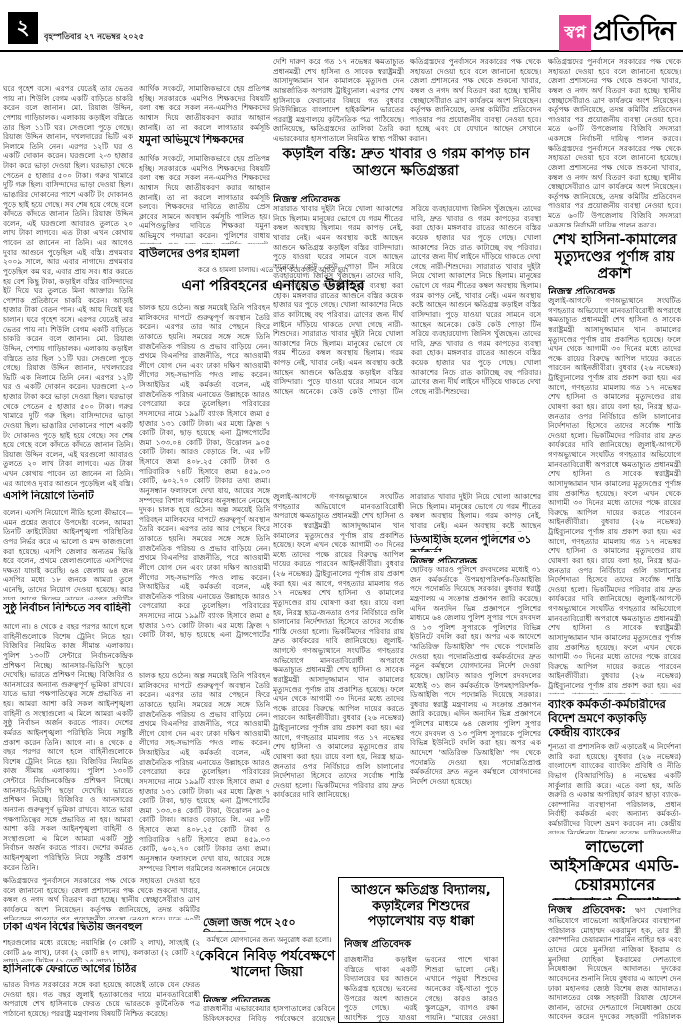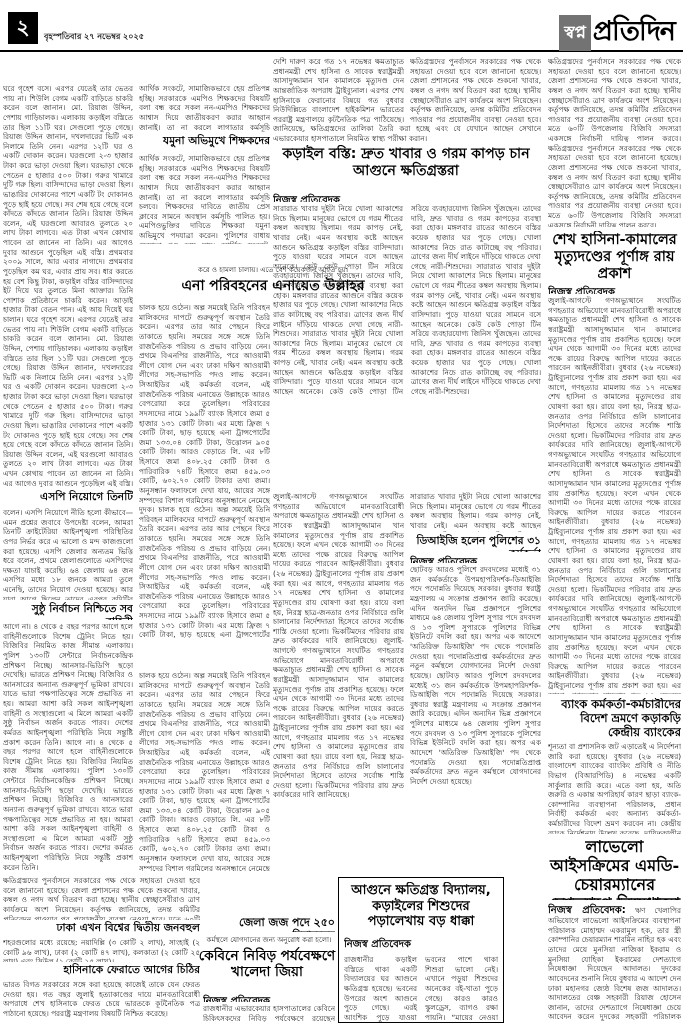--- a/index.html
+++ b/index.html
@@ -5,27 +5,27 @@
   html,body{margin:0;padding:0;background:#e8e8e4;}
   .page{position:relative;width:683px;height:1024px;background:#ffffff;overflow:hidden;
         font-family:"DejaVu Sans","Liberation Sans",sans-serif;color:#111;}
   .ab{position:absolute;box-sizing:border-box;}
   
   .mast{left:0;top:0;width:683px;height:52px;border-bottom:2.5px solid #000;background:#fff;}
   .pgbox{left:8px;top:12px;width:30px;height:32px;background:#000;color:#fff;
          font-size:20px;font-weight:bold;display:flex;align-items:center;justify-content:center;}
   .dateline{left:44px;top:30px;font-size:8px;font-weight:bold;color:#222;}
   .brand{right:8px;top:10px;display:flex;align-items:center;gap:2px;position:absolute;}
-  .brandbox{background:#737373;color:#fff;font-size:17px;font-weight:bold;padding:4px 5px;}
+  .brandbox{background:#ec4899;color:#fff;font-size:17px;font-weight:bold;padding:4px 5px;}
   .brandrest{font-size:27px;font-weight:bold;letter-spacing:-1px;color:#000;}
   
   .b{font-size:7.3px;line-height:1.32;text-align:justify;color:#1c1c1c;overflow:hidden;}
   .h-xl{font-weight:bold;font-size:14.5px;line-height:1.18;text-align:center;color:#000;overflow:hidden;}
   .h-lg{font-weight:bold;font-size:13px;line-height:1.2;text-align:center;color:#000;overflow:hidden;}
-  .h-md{font-weight:bold;font-size:10.6px;line-height:1.2;text-align:right;color:#000;overflow:hidden;}
+  .h-md{font-weight:bold;font-size:10.6px;line-height:1.2;text-align:left;color:#000;overflow:hidden;font-family:Liberation Serif, serif;}
   .byline{font-size:10px;font-weight:bold;color:#000;overflow:hidden;}
   .sub{font-size:7px;text-align:center;color:#222;overflow:hidden;}
   .cols2{column-count:2;column-gap:8px;}
   .box{border:1.5px solid #000;padding:4px 5px;background:#fff;}
 </style>
 </head>
 <body>
 
 <div class="page">
 
@@ -39,20 +39,21 @@
       <span class="brandrest">প্রতিদিন</span>
     </div>
   </div>
 
   <div class="ab b" style="left:3px;top:84px;width:130px;height:403px;">ঘরে গৃহেশ বসে। এরপর যেতেই তার ভেতর পায় না। শিউলি বেগম একটি বাড়িতে চাকরি করেন বলে জানান। মো. রিয়াজ উদ্দিন, পেশায় গাড়িচালক। এলাকায় কড়াইল বস্তিতে তার ছিল ১১টি ঘর। সেগুলো পুড়ে গেছে। রিয়াজ উদ্দিন জানান, দখলদারের ভিটি এক নিলামে তিনি নেন। এরপর ১২টি ঘর ও একটি দোকান করেন। ঘরগুলো ২-৩ হাজার টাকা করে ভাড়া দেওয়া ছিল। ঘরভাড়া থেকে পেতেন ৫ হাজার ৫০০ টাকা। গরুর খামারে দুটি গরু ছিল। বাসিন্দাদের ভাড়া দেওয়া ছিল। ভাঙারির দোকানের পাশে একটি টং দোকানও পুড়ে ছাই হয়ে গেছে। সব শেষ হয়ে গেছে বলে কাঁদতে কাঁদতে জানান তিনি। রিয়াজ উদ্দিন বলেন, এই ঘরগুলো আবারও তুলতে ২০ লাখ টাকা লাগবে। এত টাকা এখন কোথায় পাবেন তা জানেন না তিনি। এর আগেও দুবার আগুনে পুড়েছিল এই বস্তি। প্রথমবার ২০০৯ সালে, আর এবার নাগাদে। প্রথমবার পুড়েছিল কম ঘর, এবার প্রায় সব। ধার করতে হয় বেশ কিছু টাকা, কড়াইল বস্তির বাসিন্দাদের ইট দিয়ে ঘর তুলতে মিনা আক্তার। তিনি পোশাক প্রতিষ্ঠানে চাকরি করেন। আড়াই হাজার টাকা বেতন পান। এই আয় দিয়েই ঘর চালান। ঘরে গৃহেশ বসে। এরপর যেতেই তার ভেতর পায় না। শিউলি বেগম একটি বাড়িতে চাকরি করেন বলে জানান। মো. রিয়াজ উদ্দিন, পেশায় গাড়িচালক। এলাকায় কড়াইল বস্তিতে তার ছিল ১১টি ঘর। সেগুলো পুড়ে গেছে। রিয়াজ উদ্দিন জানান, দখলদারের ভিটি এক নিলামে তিনি নেন। এরপর ১২টি ঘর ও একটি দোকান করেন। ঘরগুলো ২-৩ হাজার টাকা করে ভাড়া দেওয়া ছিল। ঘরভাড়া থেকে পেতেন ৫ হাজার ৫০০ টাকা। গরুর খামারে দুটি গরু ছিল। বাসিন্দাদের ভাড়া দেওয়া ছিল। ভাঙারির দোকানের পাশে একটি টং দোকানও পুড়ে ছাই হয়ে গেছে। সব শেষ হয়ে গেছে বলে কাঁদতে কাঁদতে জানান তিনি। রিয়াজ উদ্দিন বলেন, এই ঘরগুলো আবারও তুলতে ২০ লাখ টাকা লাগবে। এত টাকা এখন কোথায় পাবেন তা জানেন না তিনি। এর আগেও দুবার আগুনে পুড়েছিল এই বস্তি। প্রথমবার ২০০৯ সালে, আর এবার নাগাদে। প্রথমবার পুড়েছিল কম ঘর, এবার প্রায় সব। ধার করতে হয় বেশ কিছু টাকা, কড়াইল বস্তির বাসিন্দাদের ইট দিয়ে ঘর তুলতে মিনা আক্তার। তিনি পোশাক প্রতিষ্ঠানে চাকরি করেন। আড়াই হাজার টাকা বেতন পান। এই আয় দিয়েই ঘর চালান।</div>
   <div class="ab b" style="left:139px;top:84px;width:131px;height:48px;">আর্থিক সংকটে, সামাজিকভাবে হেয় প্রতিপন্ন হচ্ছি। সরকারকে এমপিও শিক্ষকদের বিষয়টি বলা বন্ধ করে সকল নন-এমপিও শিক্ষকদের আশ্বাস দিয়ে জাতীয়করণ করার আহ্বান জানাই। তা না করলে লাগাতার কর্মসূচি চলবে। শিক্ষকদের দাবিতে জাতীয় প্রেস ক্লাবের সামনে অবস্থান কর্মসূচি পালিত হয়। এমপিওভুক্তির দাবিতে শিক্ষকরা যমুনা অভিমুখে পদযাত্রা করেন। পুলিশের বাধায় পদযাত্রা পণ্ড হয়ে যায়।</div>
 
   <div class="ab h-md" style="left:139px;top:134px;width:131px;height:18px;">যমুনা অভিমুখে শিক্ষকদের</div>
   <div class="ab b" style="left:139px;top:154px;width:131px;height:90px;">আর্থিক সংকটে, সামাজিকভাবে হেয় প্রতিপন্ন হচ্ছি। সরকারকে এমপিও শিক্ষকদের বিষয়টি বলা বন্ধ করে সকল নন-এমপিও শিক্ষকদের আশ্বাস দিয়ে জাতীয়করণ করার আহ্বান জানাই। তা না করলে লাগাতার কর্মসূচি চলবে। শিক্ষকদের দাবিতে জাতীয় প্রেস ক্লাবের সামনে অবস্থান কর্মসূচি পালিত হয়। এমপিওভুক্তির দাবিতে শিক্ষকরা যমুনা অভিমুখে পদযাত্রা করেন। পুলিশের বাধায় পদযাত্রা পণ্ড হয়ে যায়। আর্থিক সংকটে, সামাজিকভাবে হেয় প্রতিপন্ন হচ্ছি। সরকারকে এমপিও শিক্ষকদের বিষয়টি বলা বন্ধ করে সকল নন-এমপিও শিক্ষকদের আশ্বাস দিয়ে জাতীয়করণ করার আহ্বান জানাই। তা না করলে লাগাতার কর্মসূচি চলবে। শিক্ষকদের দাবিতে জাতীয় প্রেস ক্লাবের সামনে অবস্থান কর্মসূচি পালিত হয়। এমপিওভুক্তির দাবিতে শিক্ষকরা যমুনা অভিমুখে পদযাত্রা করেন। পুলিশের বাধায় পদযাত্রা পণ্ড হয়ে যায়।</div>
 
+  <div class="ab h-md" style="left:139px;top:247px;width:268px;height:15px;font-size:11.5px;">বাউলদের ওপর হামলা</div>
   <div class="ab sub" style="left:139px;top:264px;width:268px;height:11px;">করে ও হামলা চালায়। এতে বেশ কয়েকজন আহত হয়।</div>
   <div class="ab h-lg" style="left:139px;top:277px;width:268px;height:22px;font-size:14px;">এনা পরিবহনের এনায়েত উল্লাহর</div>
   <div class="ab b" style="left:139px;top:303px;width:131px;height:336px;">চালক হয়ে ওঠেন। অল্প সময়েই তিনি পরিবহন মালিকদের দাপটে গুরুত্বপূর্ণ অবস্থান তৈরি করেন। এরপর তার আর পেছনে ফিরে তাকাতে হয়নি। সময়ের সঙ্গে সঙ্গে তিনি রাজনৈতিক পরিচয় ও প্রভাব বাড়িয়ে নেন। প্রথমে বিএনপির রাজনীতি, পরে আওয়ামী লীগে যোগ দেন এবং ঢাকা দক্ষিণ আওয়ামী লীগের সহ-সভাপতি পদও লাভ করেন। সিআইডির এই কর্মকর্তা বলেন, এই রাজনৈতিক পরিচয় এনায়েত উল্লাহকে আরও বেপরোয়া করে তুলেছিল। পরিবারের সদস্যদের নামে ১৯৯টি ব্যাংক হিসাবে জমা ৫ হাজার ১৩১ কোটি টাকা। এর মধ্যে ফ্রিজ ৭ কোটি টাকা, ছাড় হয়েছে এনা ট্রান্সপোর্টের জমা ১৩৩.০৪ কোটি টাকা, উত্তোলন ৯০৫ কোটি টাকা। আরও বেড়াতে লি. এর ৮টি হিসাবে জমা ৪০৮.২৫ কোটি টাকা ও পারিবারিক ৭৪টি হিসাবে জমা ৪৫৯.০৩ কোটি, ৬০২.৭০ কোটি টাকার তথ্য জমা। অনুসন্ধান ফলাফলে দেখা যায়, আয়ের সঙ্গে সম্পদের বিশাল গরমিলের অনুসন্ধানে নেমেছে দুদক। চালক হয়ে ওঠেন। অল্প সময়েই তিনি পরিবহন মালিকদের দাপটে গুরুত্বপূর্ণ অবস্থান তৈরি করেন। এরপর তার আর পেছনে ফিরে তাকাতে হয়নি। সময়ের সঙ্গে সঙ্গে তিনি রাজনৈতিক পরিচয় ও প্রভাব বাড়িয়ে নেন। প্রথমে বিএনপির রাজনীতি, পরে আওয়ামী লীগে যোগ দেন এবং ঢাকা দক্ষিণ আওয়ামী লীগের সহ-সভাপতি পদও লাভ করেন। সিআইডির এই কর্মকর্তা বলেন, এই রাজনৈতিক পরিচয় এনায়েত উল্লাহকে আরও বেপরোয়া করে তুলেছিল। পরিবারের সদস্যদের নামে ১৯৯টি ব্যাংক হিসাবে জমা ৫ হাজার ১৩১ কোটি টাকা। এর মধ্যে ফ্রিজ ৭ কোটি টাকা, ছাড় হয়েছে এনা ট্রান্সপোর্টের জমা ১৩৩.০৪ কোটি টাকা, উত্তোলন ৯০৫ কোটি টাকা। আরও বেড়াতে লি. এর ৮টি হিসাবে জমা ৪০৮.২৫ কোটি টাকা ও পারিবারিক ৭৪টি হিসাবে জমা ৪৫৯.০৩ কোটি, ৬০২.৭০ কোটি টাকার তথ্য জমা। অনুসন্ধান ফলাফলে দেখা যায়, আয়ের সঙ্গে সম্পদের বিশাল গরমিলের অনুসন্ধানে নেমেছে দুদক।</div>
 
   <div class="ab b" style="left:139px;top:671px;width:131px;height:200px;">চালক হয়ে ওঠেন। অল্প সময়েই তিনি পরিবহন মালিকদের দাপটে গুরুত্বপূর্ণ অবস্থান তৈরি করেন। এরপর তার আর পেছনে ফিরে তাকাতে হয়নি। সময়ের সঙ্গে সঙ্গে তিনি রাজনৈতিক পরিচয় ও প্রভাব বাড়িয়ে নেন। প্রথমে বিএনপির রাজনীতি, পরে আওয়ামী লীগে যোগ দেন এবং ঢাকা দক্ষিণ আওয়ামী লীগের সহ-সভাপতি পদও লাভ করেন। সিআইডির এই কর্মকর্তা বলেন, এই রাজনৈতিক পরিচয় এনায়েত উল্লাহকে আরও বেপরোয়া করে তুলেছিল। পরিবারের সদস্যদের নামে ১৯৯টি ব্যাংক হিসাবে জমা ৫ হাজার ১৩১ কোটি টাকা। এর মধ্যে ফ্রিজ ৭ কোটি টাকা, ছাড় হয়েছে এনা ট্রান্সপোর্টের জমা ১৩৩.০৪ কোটি টাকা, উত্তোলন ৯০৫ কোটি টাকা। আরও বেড়াতে লি. এর ৮টি হিসাবে জমা ৪০৮.২৫ কোটি টাকা ও পারিবারিক ৭৪টি হিসাবে জমা ৪৫৯.০৩ কোটি, ৬০২.৭০ কোটি টাকার তথ্য জমা। অনুসন্ধান ফলাফলে দেখা যায়, আয়ের সঙ্গে সম্পদের বিশাল গরমিলের অনুসন্ধানে নেমেছে দুদক। চালক হয়ে ওঠেন। অল্প সময়েই তিনি পরিবহন মালিকদের দাপটে গুরুত্বপূর্ণ অবস্থান তৈরি করেন। এরপর তার আর পেছনে ফিরে তাকাতে হয়নি। সময়ের সঙ্গে সঙ্গে তিনি রাজনৈতিক পরিচয় ও প্রভাব বাড়িয়ে নেন। প্রথমে বিএনপির রাজনীতি, পরে আওয়ামী লীগে যোগ দেন এবং ঢাকা দক্ষিণ আওয়ামী লীগের সহ-সভাপতি পদও লাভ করেন। সিআইডির এই কর্মকর্তা বলেন, এই রাজনৈতিক পরিচয় এনায়েত উল্লাহকে আরও বেপরোয়া করে তুলেছিল। পরিবারের সদস্যদের নামে ১৯৯টি ব্যাংক হিসাবে জমা ৫ হাজার ১৩১ কোটি টাকা। এর মধ্যে ফ্রিজ ৭ কোটি টাকা, ছাড় হয়েছে এনা ট্রান্সপোর্টের জমা ১৩৩.০৪ কোটি টাকা, উত্তোলন ৯০৫ কোটি টাকা। আরও বেড়াতে লি. এর ৮টি হিসাবে জমা ৪০৮.২৫ কোটি টাকা ও পারিবারিক ৭৪টি হিসাবে জমা ৪৫৯.০৩ কোটি, ৬০২.৭০ কোটি টাকার তথ্য জমা। অনুসন্ধান ফলাফলে দেখা যায়, আয়ের সঙ্গে সম্পদের বিশাল গরমিলের অনুসন্ধানে নেমেছে দুদক।</div>
 
   <div class="ab h-md" style="left:3px;top:490px;width:130px;height:16px;">এসপি নিয়োগে তিনটি</div>
   <div class="ab b" style="left:3px;top:508px;width:130px;height:92px;">বলেন। এসপি নিয়োগে নীতি হলো কীভাবে—এমন প্রশ্নের জবাবে উপদেষ্টা বলেন, আমরা তিনটি ক্রাইটেরিয়া আইনশৃঙ্খলা পরিস্থিতির ওপর নির্ভর করে এ ভালো ও মন্দ কাজগুলো করা হয়েছে। এসপি জেলার অন্যতম ভিত্তি ধরে বলেন, প্রথমে জেলাগুলোতে এসপিদের দক্ষতা যাচাই করেছি। ৬৪ জেলায় ৬৪ জন এসপির মধ্যে ১৮ জনকে আমরা তুলে এনেছি, তাদের নিয়োগ দেওয়া হয়েছে। আর যারা আগে ছিলেন তাদের এরপর কমিটির মাধ্যমে নির্বাচন করা কোন জেলা পড়ছে। মেধাবী এসপির তালিকাতে নাম পড়েছে কিনা তা বলেন, মেধাবীদের আগেই বাছাই করা হয়েছে। পরের ধাপে মেধাবীদের মধ্যে যোগ্যতা যাচাই করা হয়।</div>
 
   <div class="ab h-md" style="left:3px;top:602px;width:130px;height:18px;">সুষ্ঠু নির্বাচন নিশ্চিতে সব বাহিনী</div>

